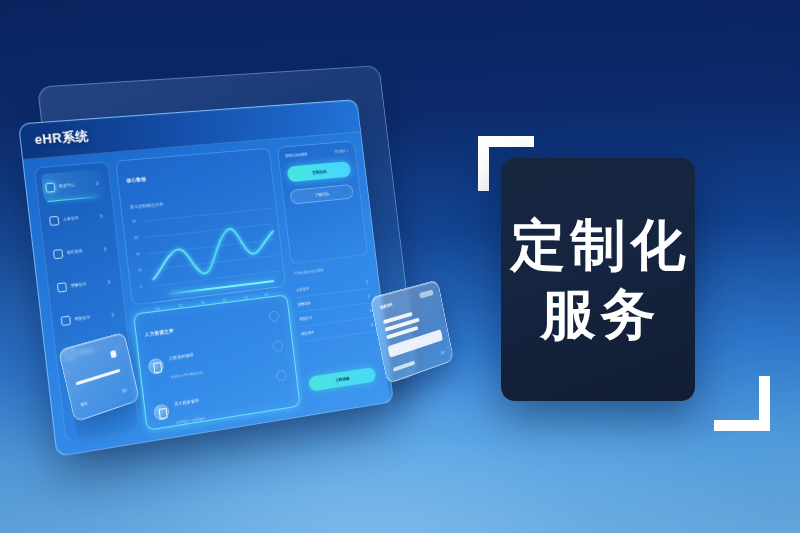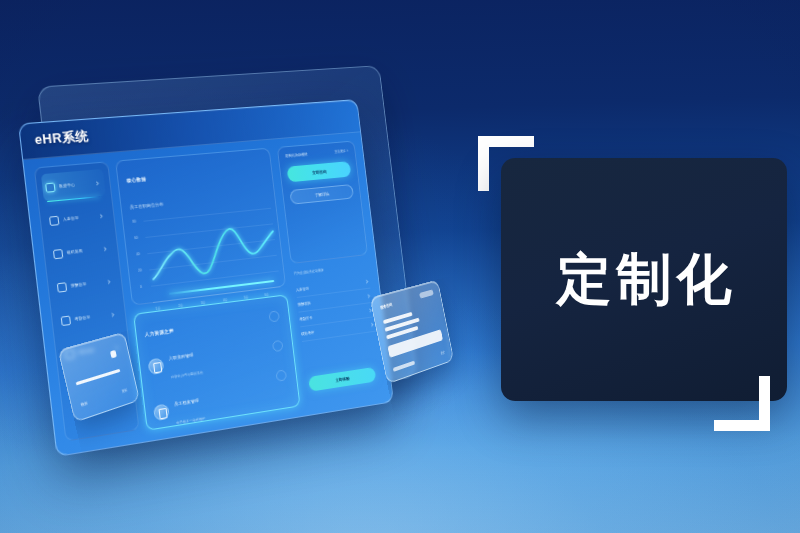--- a/index.html
+++ b/index.html
@@ -312,21 +312,21 @@
     position: absolute; left: 9px; top: 52px; right: 9px; height: 12px;
     border-radius: 3px; background: rgba(255,255,255,0.88);
   }
   .fr-f1 { position: absolute; left: 10px; bottom: 9px; width: 30px; height: 4px; border-radius: 2px; background: rgba(255,255,255,0.72); }
   .fr-f2 { position: absolute; right: 10px; bottom: 9px; font-size: 3.2px; color: rgba(250,253,255,.75); filter: blur(.3px); }
 
   
   .plate {
     position: absolute;
     left: 501px; top: 158px;
-    width: 286px; height: 243px;
+    width: 194px; height: 243px;
     border-radius: 14px;
     background: linear-gradient(162deg, #16253f 0%, #142votes 0%, #152541 40%, #111f38 100%);
     box-shadow: 0 18px 44px rgba(2,14,44,0.42);
   }
   .plate-bg {
     position: absolute; inset: 0; border-radius: 14px;
     background: linear-gradient(160deg, #17273f 0%, #152440 45%, #101d33 100%);
   }
   .plate-txt {
     position: absolute; inset: 0;
@@ -539,18 +539,19 @@
     </div>
 
   </div>
 
   <div class="brk brk-tl"></div>
 
   <div class="plate">
     <div class="plate-bg"></div>
     <div class="plate-txt">
       <div class="plate-line">定制化</div>
+      <div class="plate-line">服务</div>
     </div>
   </div>
 
   <div class="brk brk-br"></div>
 
 </div>
 
 </body></html>

